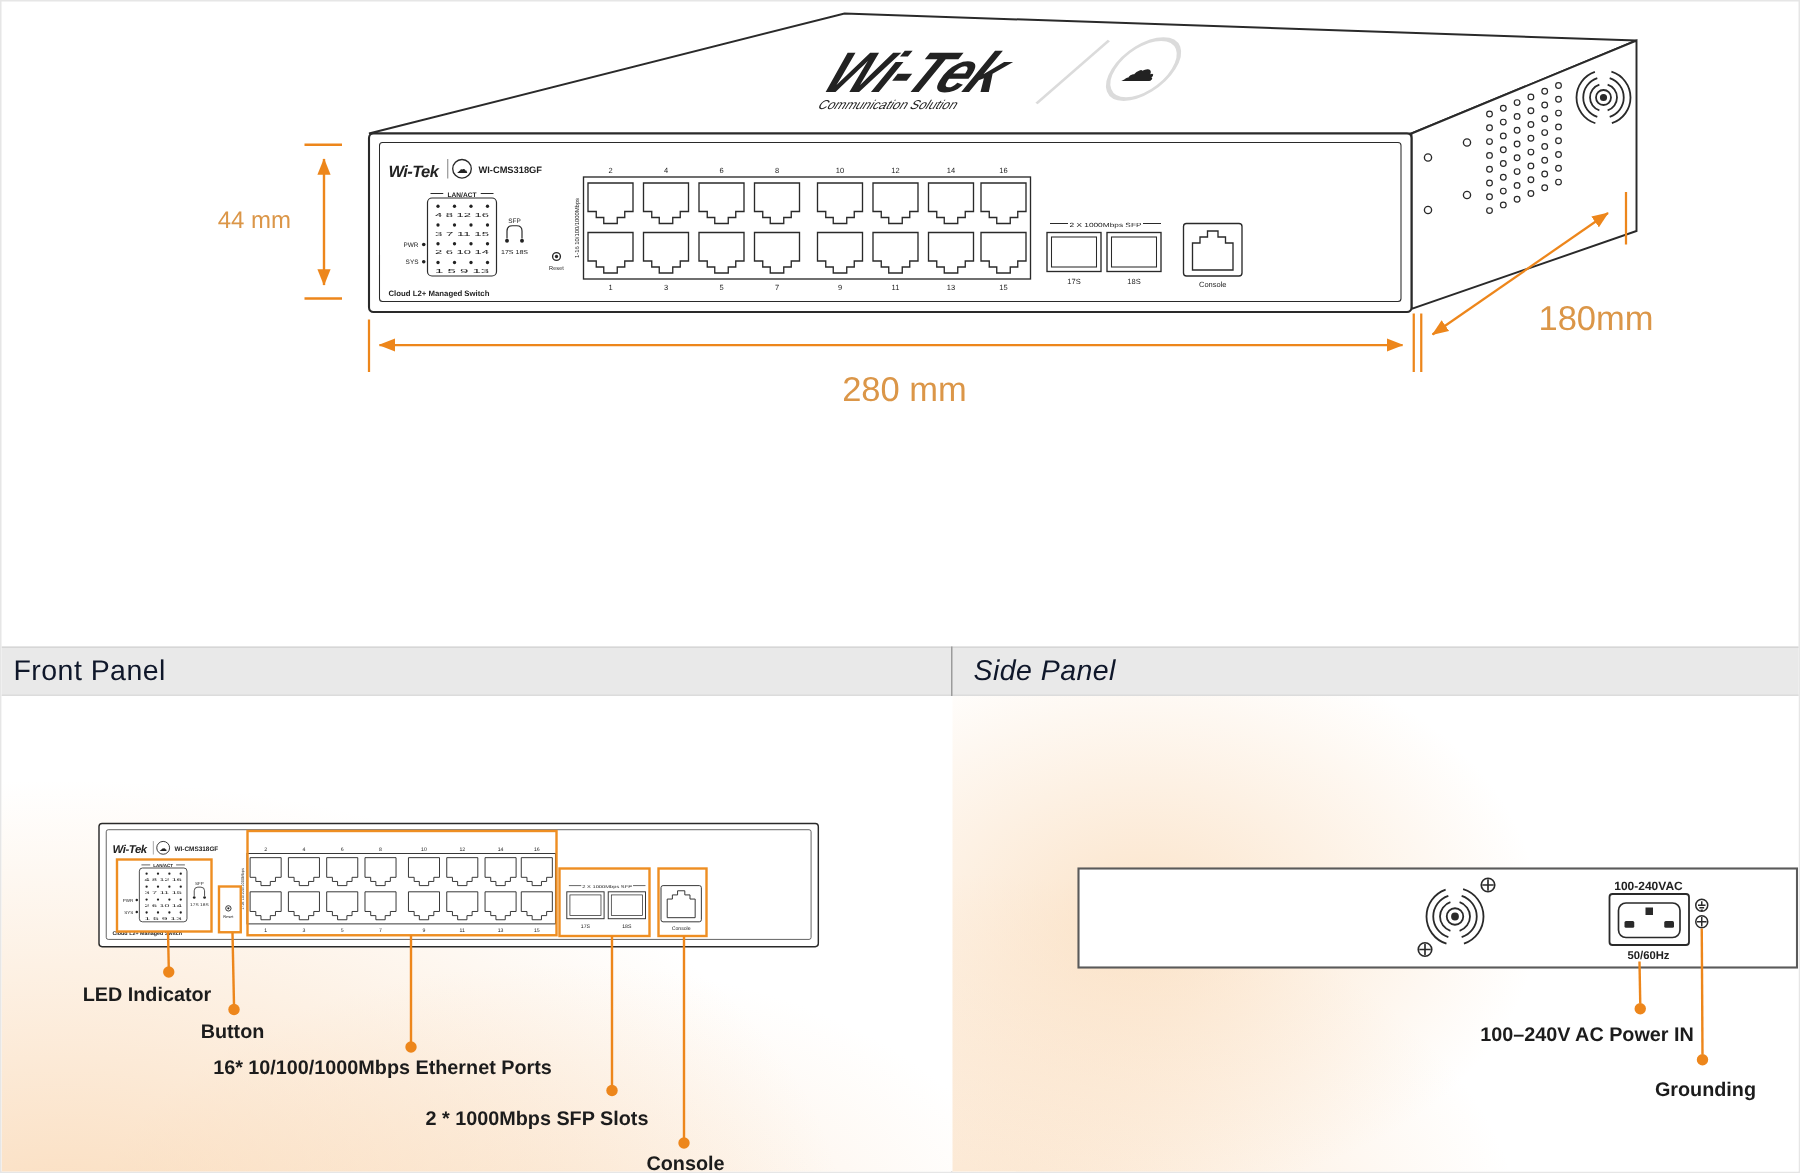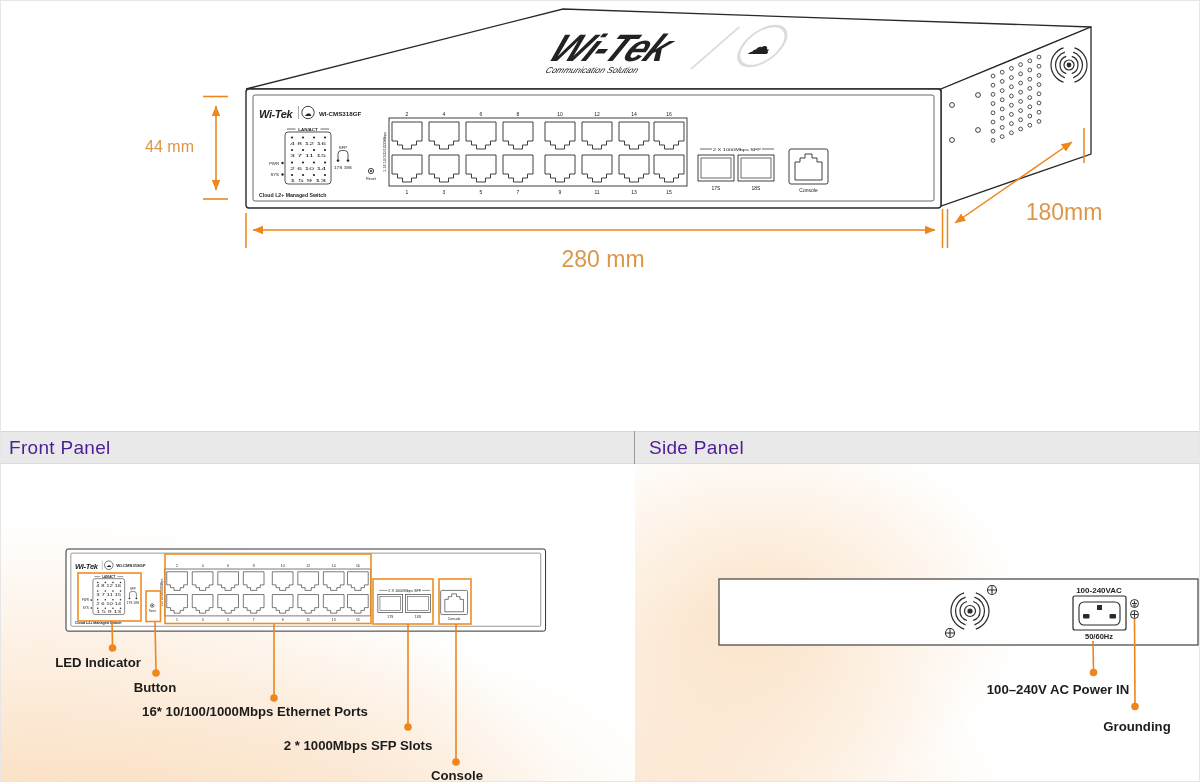--- a/index.html
+++ b/index.html
@@ -3,23 +3,23 @@
 <meta charset="utf-8">
 <style>
   html,body{margin:0;padding:0;background:#fff;}
   .page{position:relative;width:1200px;height:782px;overflow:hidden;background:#fff;
         border:1px solid #e6e6e6;box-sizing:border-box;
         font-family:"Liberation Sans",sans-serif;}
   svg{position:absolute;left:0;top:0;}
   svg text{font-family:"Liberation Sans",sans-serif;fill:#222;}
   .hbar{position:absolute;left:0;top:430px;width:1200px;height:33px;background:#e9e9e9;
         border-top:1px solid #d6d6d6;border-bottom:1px solid #dcdcdc;box-sizing:border-box;}
-  .htitle{position:absolute;top:0;height:33px;line-height:32px;font-size:19px;color:#4c1d95;letter-spacing:.3px;}
+  .htitle{position:absolute;top:0;height:33px;line-height:32px;font-size:19px;color:#0f172a;letter-spacing:.3px;}
   .htitle.front{left:8px;}
-  .htitle.side{left:648px;}
+  .htitle.side{left:648px;font-style:italic;}
   .sec{position:absolute;top:463px;height:319px;}
   .sec.left{left:0;width:676px;
     background:
       radial-gradient(900px 520px at 6% 112%, rgba(247,198,146,.60), rgba(247,198,146,0) 58%),
       radial-gradient(520px 330px at 55% 120%, rgba(249,218,186,.50), rgba(249,218,186,0) 62%),
       #fff;}
   .sec.right{left:634px;width:566px;
     background:
       radial-gradient(430px 300px at 22% 46%, rgba(248,205,158,.55), rgba(248,205,158,0) 62%),
       radial-gradient(620px 430px at 2% 118%, rgba(247,198,146,.50), rgba(247,198,146,0) 60%),

